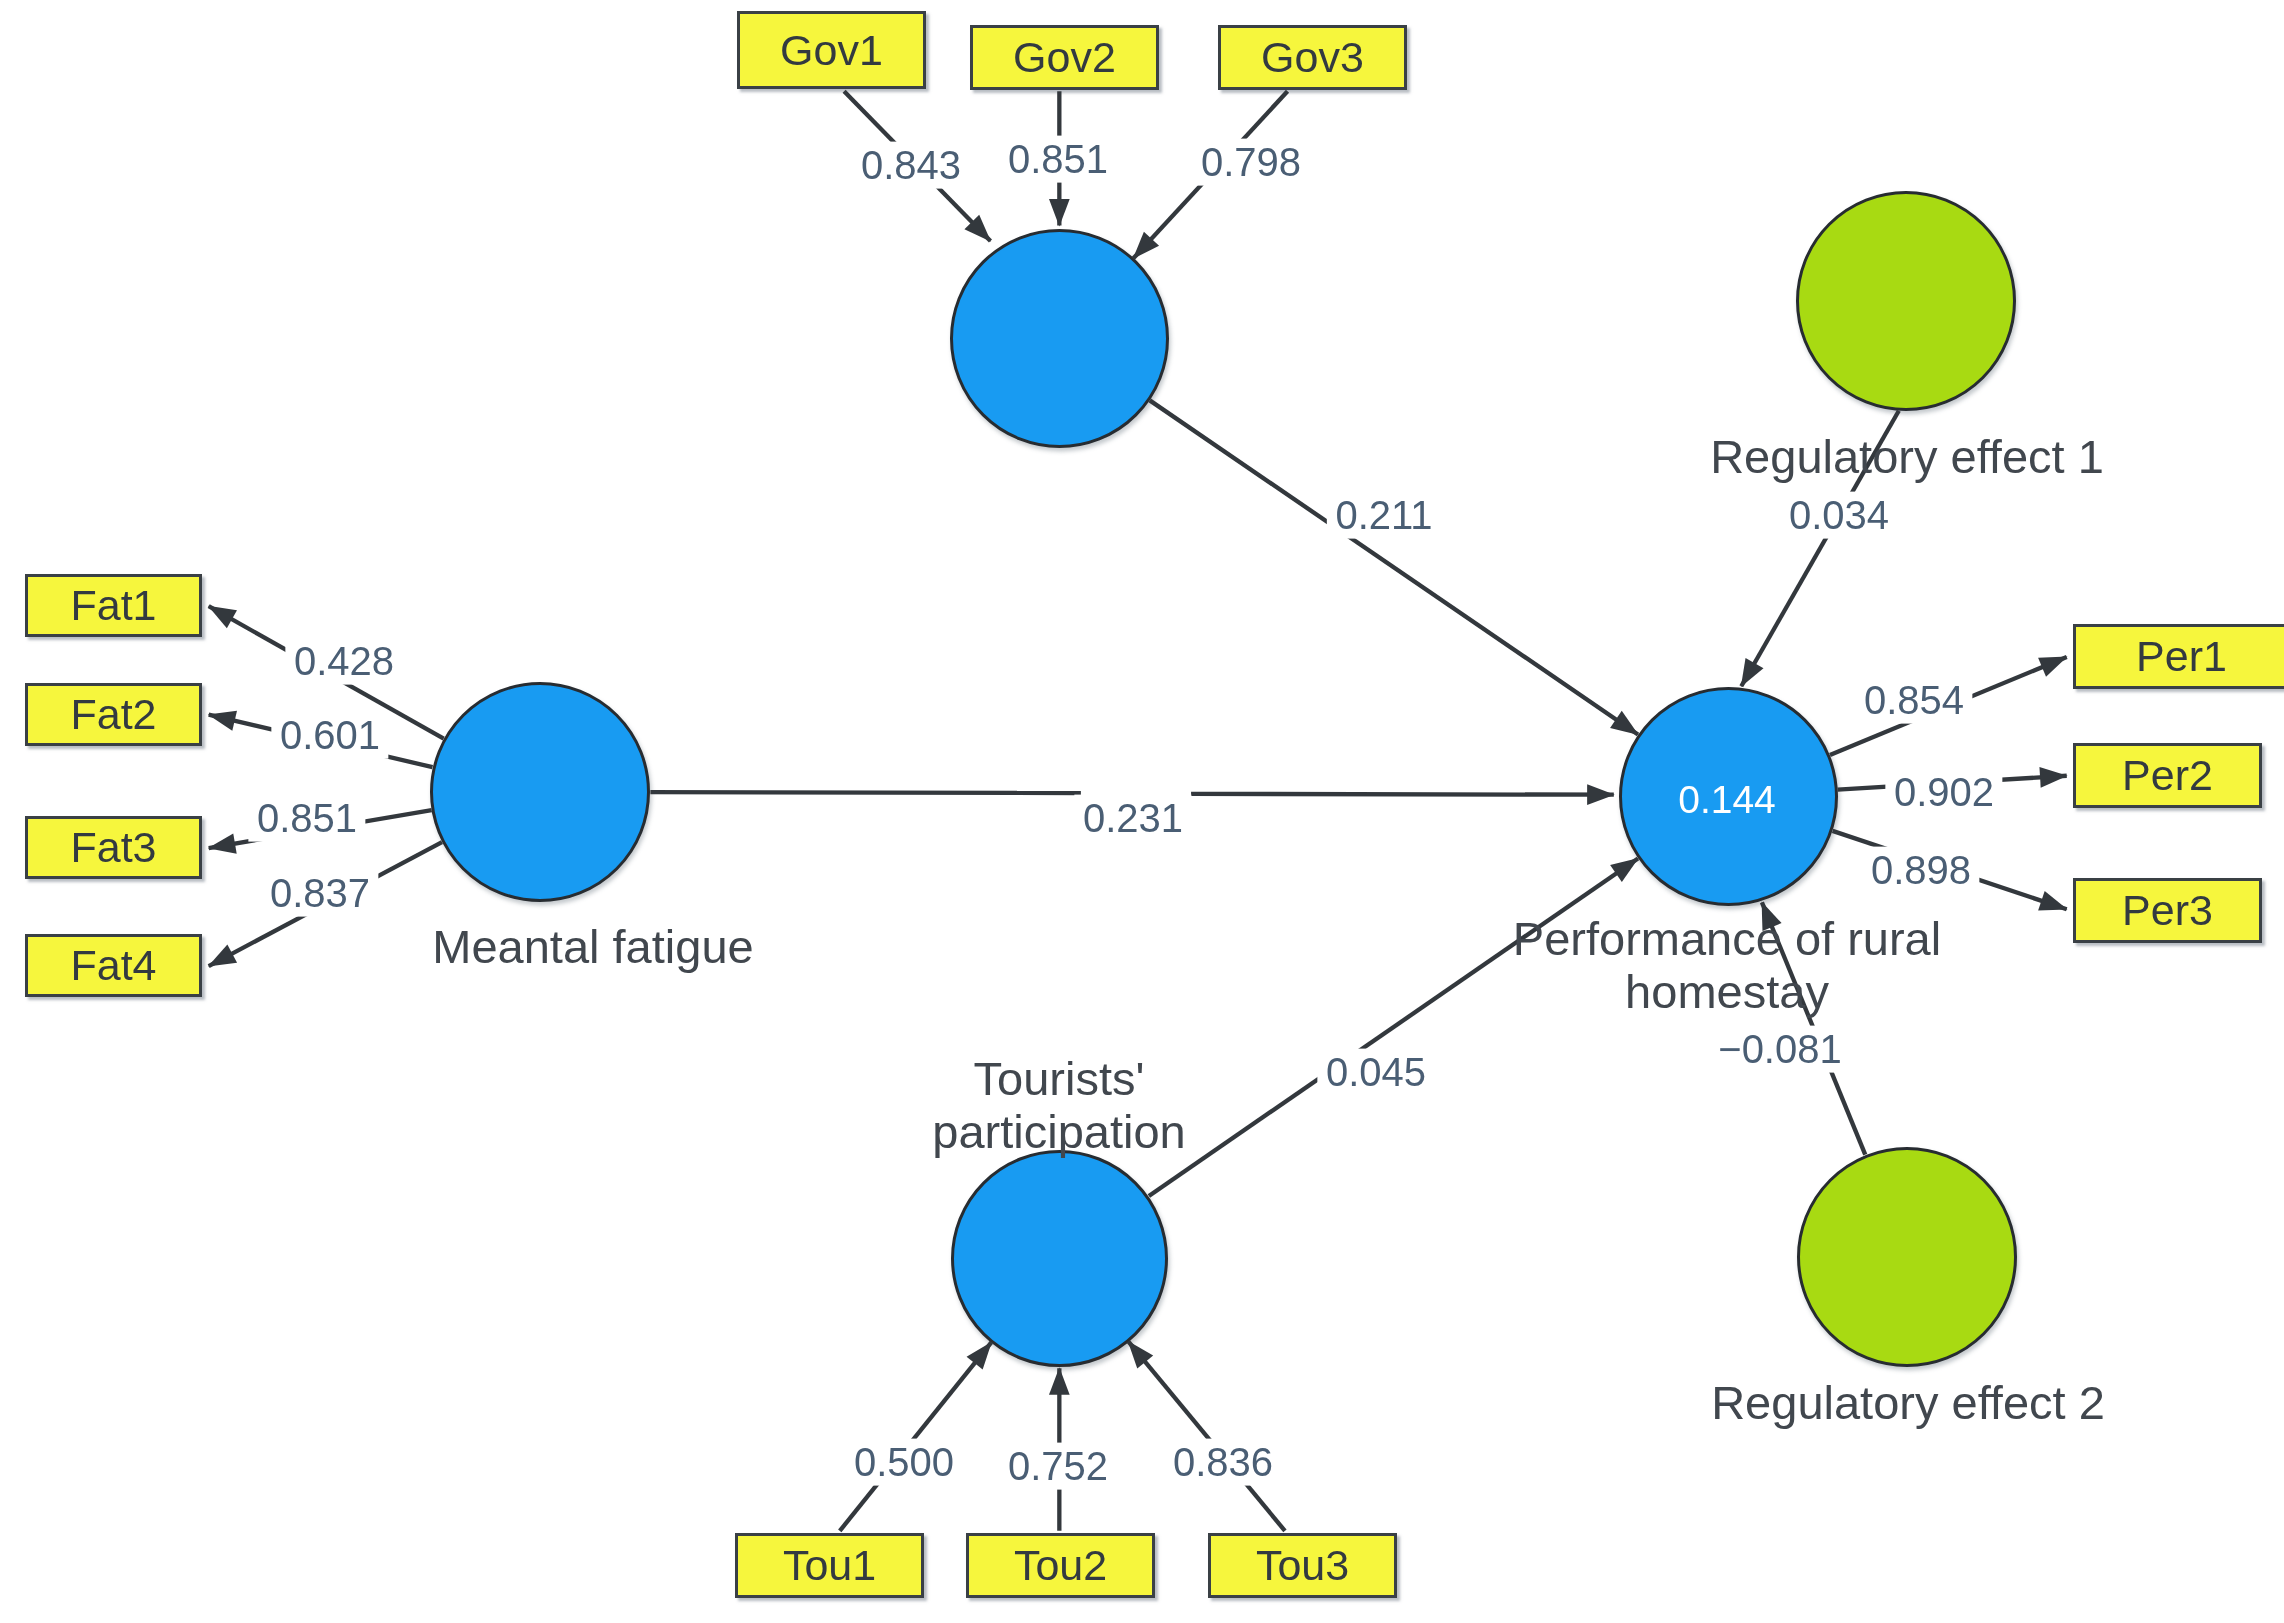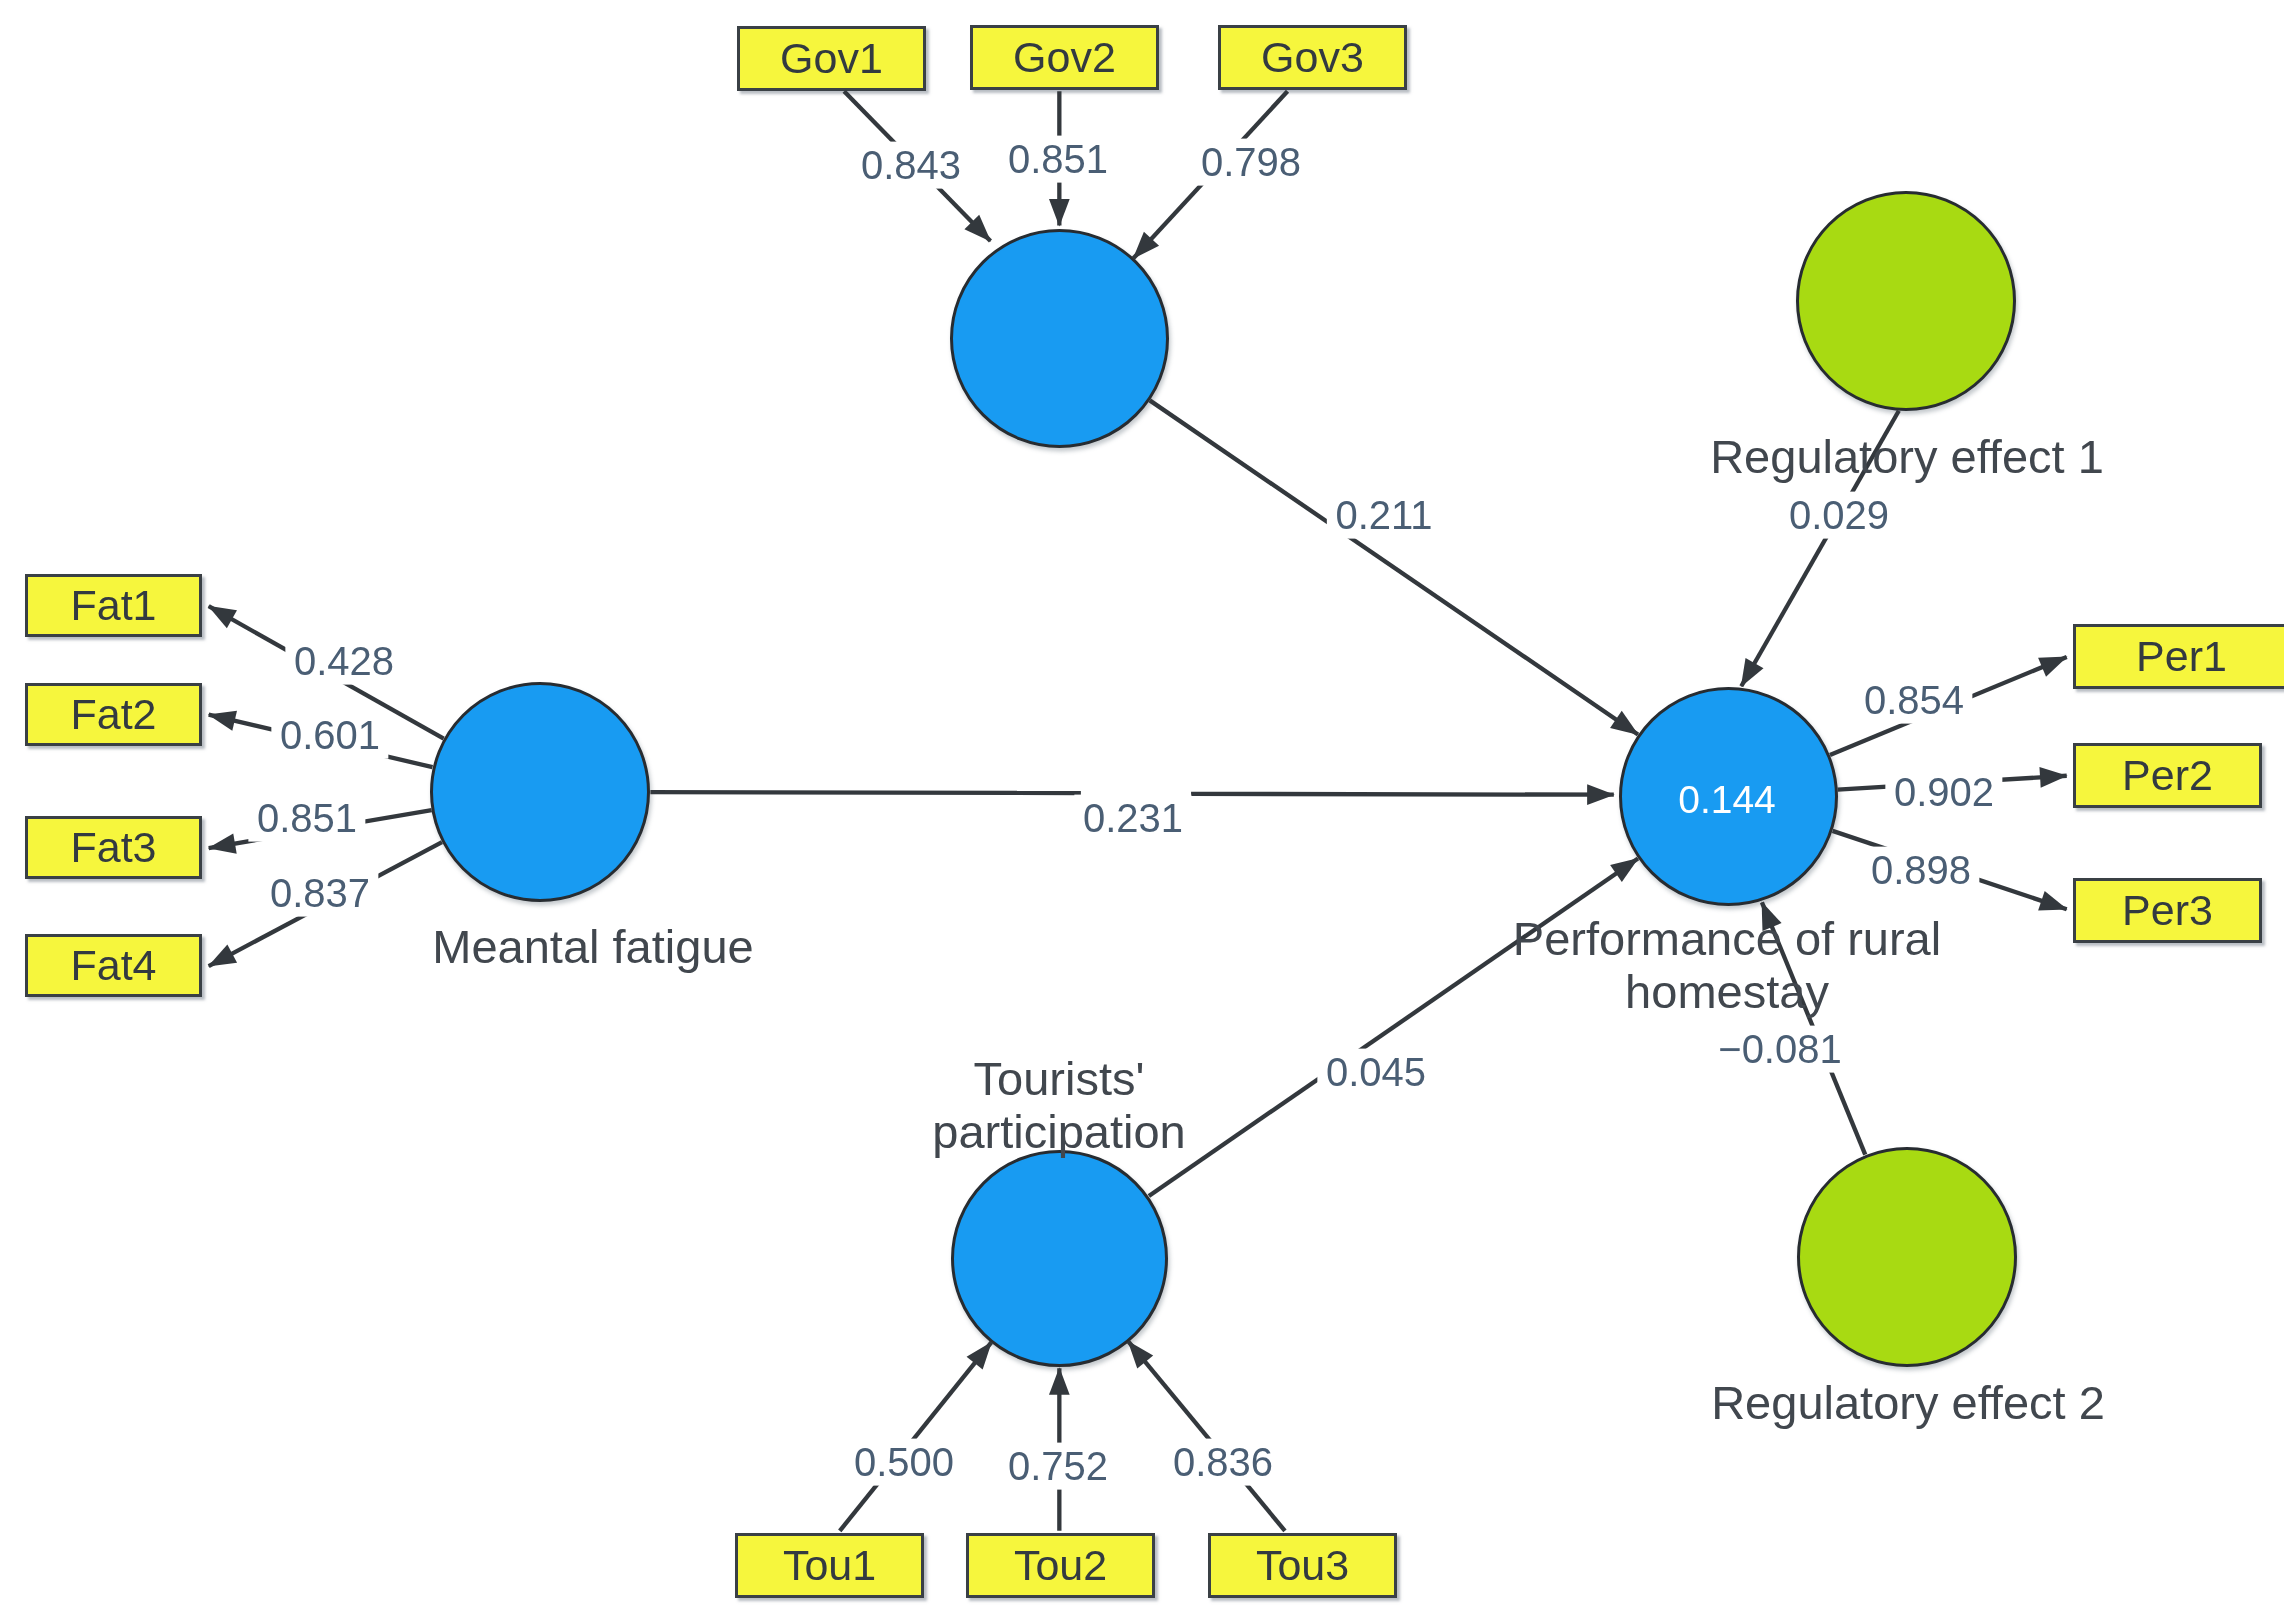--- a/index.html
+++ b/index.html
@@ -71,21 +71,21 @@
 
       <line x1="1335" y1="465" x2="1902" y2="853" marker-end="url(#ah)"></line>
       <line x1="755" y1="920" x2="1255" y2="921"></line>
       <line x1="1383" y1="922" x2="1874" y2="923" marker-end="url(#ah)"></line>
       <line x1="1334" y1="1389" x2="1902" y2="997" marker-end="url(#ah)"></line>
       <line x1="2205" y1="477" x2="2022" y2="797" marker-end="url(#ah)"></line>
       <line x1="2166" y1="1341" x2="2046" y2="1048" marker-end="url(#ah)"></line>
     </g>
   </svg>
 
-  <div class="ibox" style="left:737px;top:26px;width:189px;height:65px">
+  <div class="ibox" style="left:737px;top:11px;width:189px;height:78px">
     <span>Gov1</span>
   </div>
   <div class="ibox" style="left:970px;top:25px;width:189px;height:65px">
     <span>Gov2</span>
   </div>
   <div class="ibox" style="left:1218px;top:25px;width:189px;height:65px">
     <span>Gov3</span>
   </div>
 
   <div class="ibox" style="left:25px;top:574px;width:177px;height:63px">
@@ -149,17 +149,17 @@
   <div class="coef" style="left:1058px;top:1466px">0.752</div>
   <div class="coef" style="left:1223px;top:1462px">0.836</div>
 
   <div class="coef" style="left:1914px;top:700px">0.854</div>
   <div class="coef" style="left:1944px;top:792px">0.902</div>
   <div class="coef" style="left:1921px;top:870px">0.898</div>
 
   <div class="coef" style="left:1384px;top:515px">0.211</div>
   <div class="coef" style="left:1133px;top:818px">0.231</div>
   <div class="coef" style="left:1376px;top:1072px">0.045</div>
-  <div class="coef" style="left:1839px;top:515px">0.029</div>
+  <div class="coef" style="left:1839px;top:515px">0.034</div>
   <div class="coef" style="left:1780px;top:1049px">−0.081</div>
 
 </div>
 
 
 </body></html>

